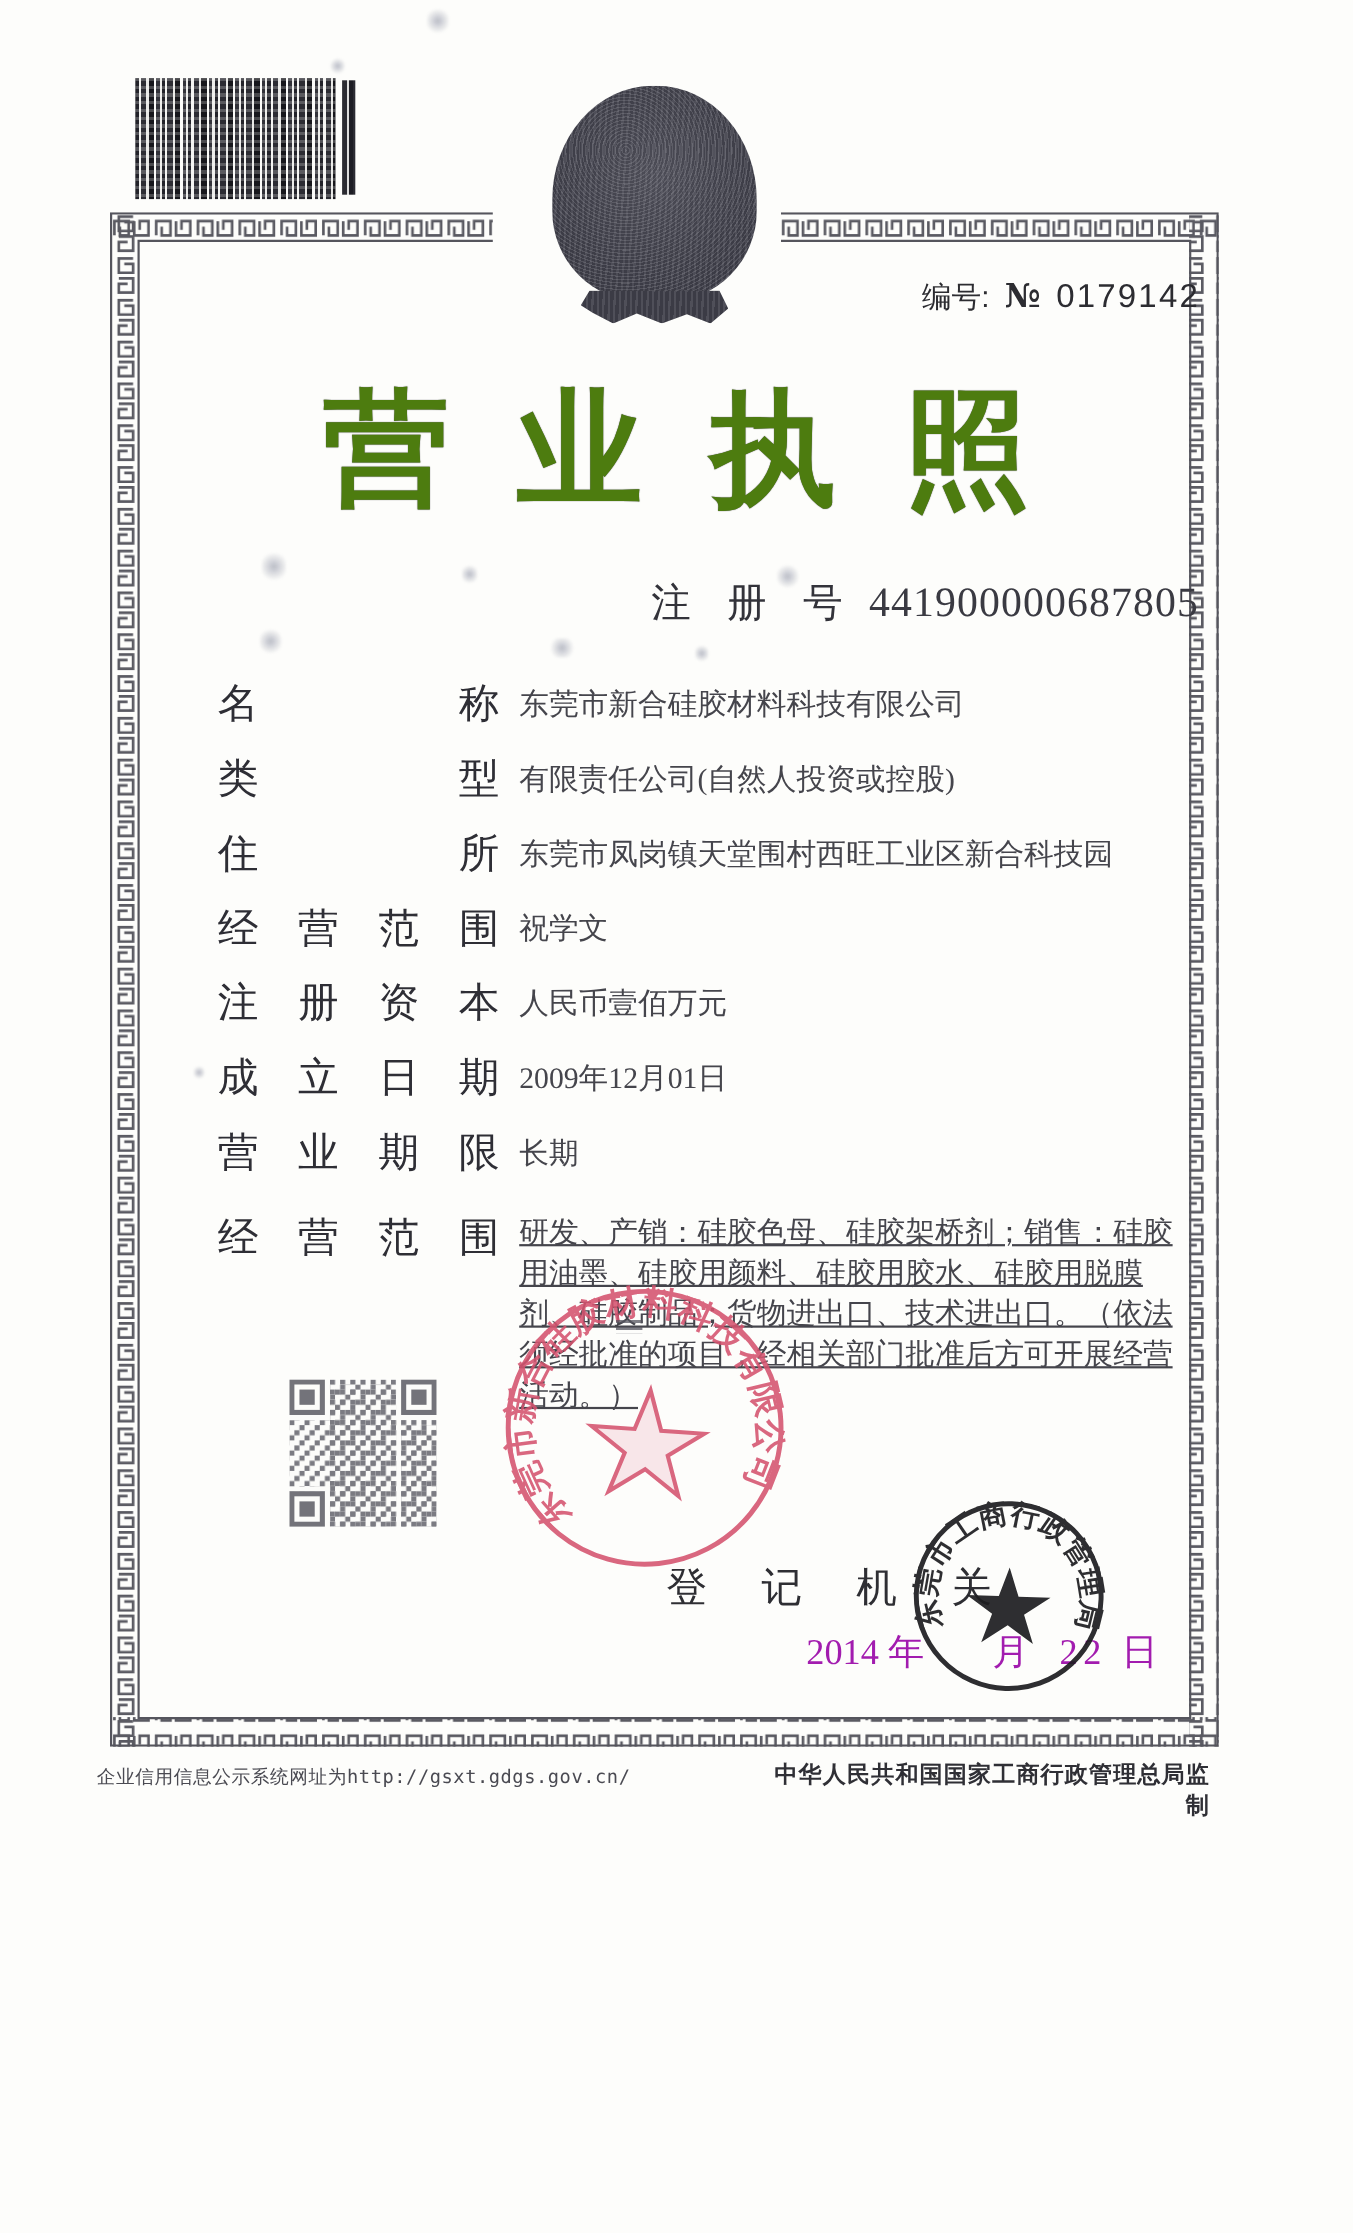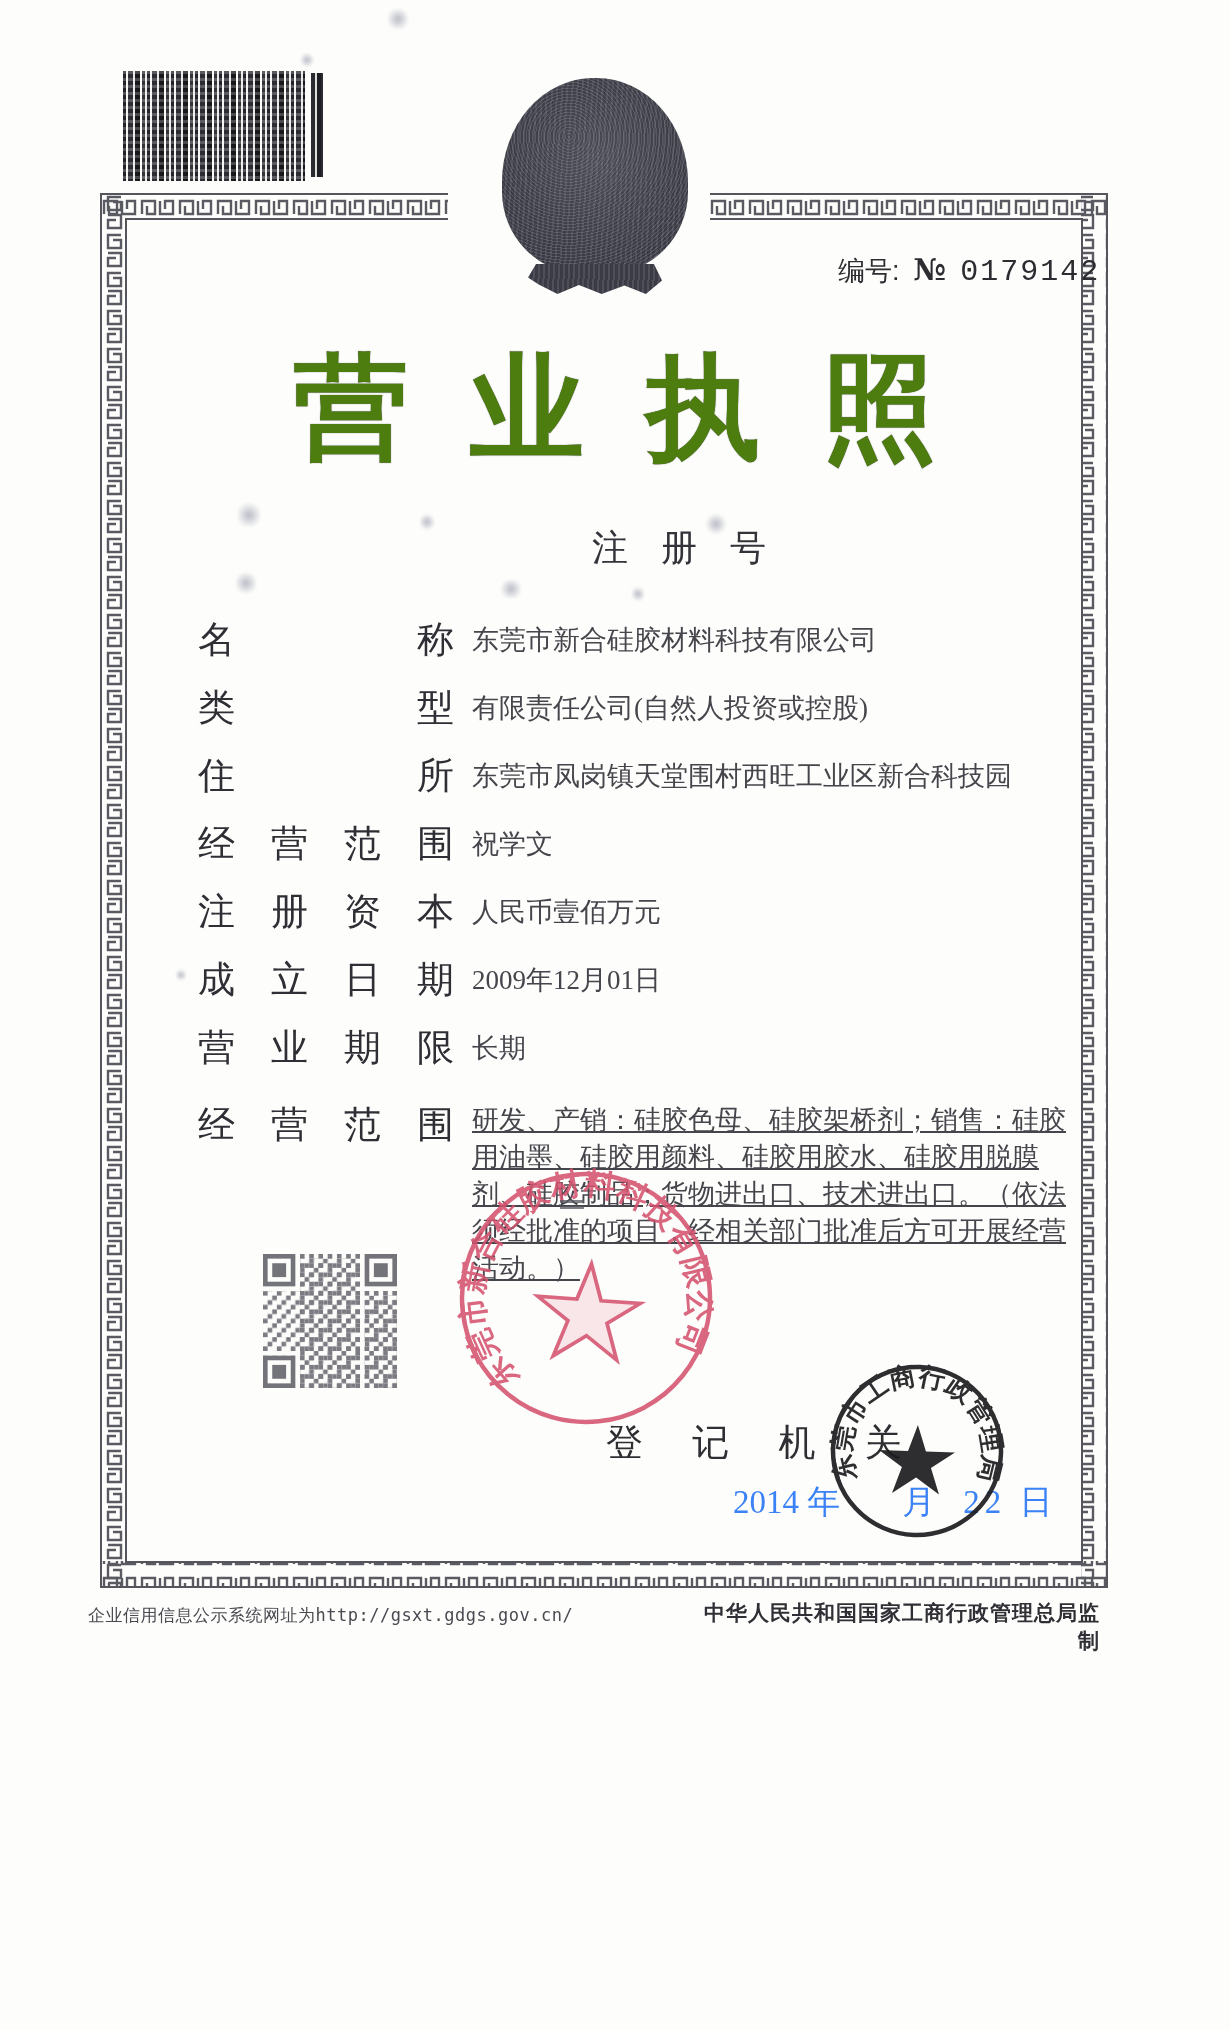--- a/index.html
+++ b/index.html
@@ -37,21 +37,21 @@
       repeating-linear-gradient(92deg, rgba(225,225,232,.12) 0 2px, rgba(0,0,0,0) 2px 5px),
       #3b3b45;
     clip-path:polygon(6% 0,94% 0,100% 55%,88% 100%,72% 72%,55% 100%,38% 70%,22% 100%,8% 68%,0 45%);
   }
   
   .border-svg{position:absolute;left:100px;top:193px;}
   
   .serial{position:absolute;left:838px;top:252px;display:flex;align-items:baseline;gap:14px;color:#2c2c31;}
   .serial-label{font-size:27px;font-family:"Liberation Sans","DejaVu Sans",sans-serif;}
   .serial-sym{font-size:30px;font-weight:bold;font-family:"DejaVu Serif",serif;}
-  .serial-num{font-size:30px;font-family:Liberation Mono, monospace;letter-spacing:2px;}
+  .serial-num{font-size:30px;font-family:Liberation Sans, sans-serif;letter-spacing:2px;}
   
   .title{
     position:absolute;left:140px;top:332px;width:950px;text-align:center;
     font-size:114px;font-weight:900;letter-spacing:62px;padding-left:62px;box-sizing:border-box;
     color:#4d7c0f;text-shadow:0 0 1px #3a3a40;
     font-family:"DejaVu Serif","Liberation Serif",serif;
   }
   
   .regno{position:absolute;left:592px;top:524px;display:flex;align-items:baseline;gap:12px;}
   .regno-label{font-size:36px;letter-spacing:12px;color:#33333a;}
@@ -67,21 +67,21 @@
   }
   .fvalue{margin-left:18px;font-size:27px;color:#45454c;line-height:37px;}
   .frow.last .fvalue{width:600px;margin-top:2px;text-decoration:underline;}
   
   .qr{position:absolute;left:263px;top:1254px;opacity:.82;}
   
   .red-seal{position:absolute;left:452px;top:1164px;transform:rotate(-6deg);opacity:.88;}
   .black-seal{position:absolute;left:827px;top:1361px;transform:rotate(2deg);opacity:.92;z-index:4;}
   
   .registrar{position:absolute;left:606px;top:1418px;font-size:37px;letter-spacing:20px;color:#2e2e33;z-index:2;}
-  .issue-date{position:absolute;left:733px;top:1480px;font-size:33px;color:#3b82f6;z-index:2;display:flex;align-items:baseline;}
+  .issue-date{position:absolute;left:733px;top:1480px;font-size:33px;color:#a21caf;z-index:2;display:flex;align-items:baseline;}
   .issue-date .m{margin-left:62px;}
   .issue-date .d{margin-left:28px;letter-spacing:5px;}
   
   .footer-left{
     position:absolute;left:88px;top:1604px;font-size:17px;color:#4a4a52;
     font-family:"DejaVu Sans Mono","Liberation Mono",monospace;letter-spacing:.5px;
   }
   .footer-right{
     position:absolute;left:700px;top:1599px;width:400px;text-align:right;
     font-size:21px;font-weight:600;color:#2f2f35;letter-spacing:1px;
@@ -127,20 +127,21 @@
   <div class="serial">
     <span class="serial-label">编号:</span>
     <span class="serial-sym">№</span>
     <span class="serial-num">0179142</span>
   </div>
 
   <div class="title">营业执照</div>
 
   <div class="regno">
     <span class="regno-label">注 册 号</span>
+    <span class="regno-num">441900000687805</span>
   </div>
 
   <div class="fields">
     <div class="frow">
       <span class="flabel">名称</span>
       <span class="fvalue">东莞市新合硅胶材料科技有限公司</span>
     </div>
     <div class="frow">
       <span class="flabel">类型</span>
       <span class="fvalue">有限责任公司(自然人投资或控股)</span>

